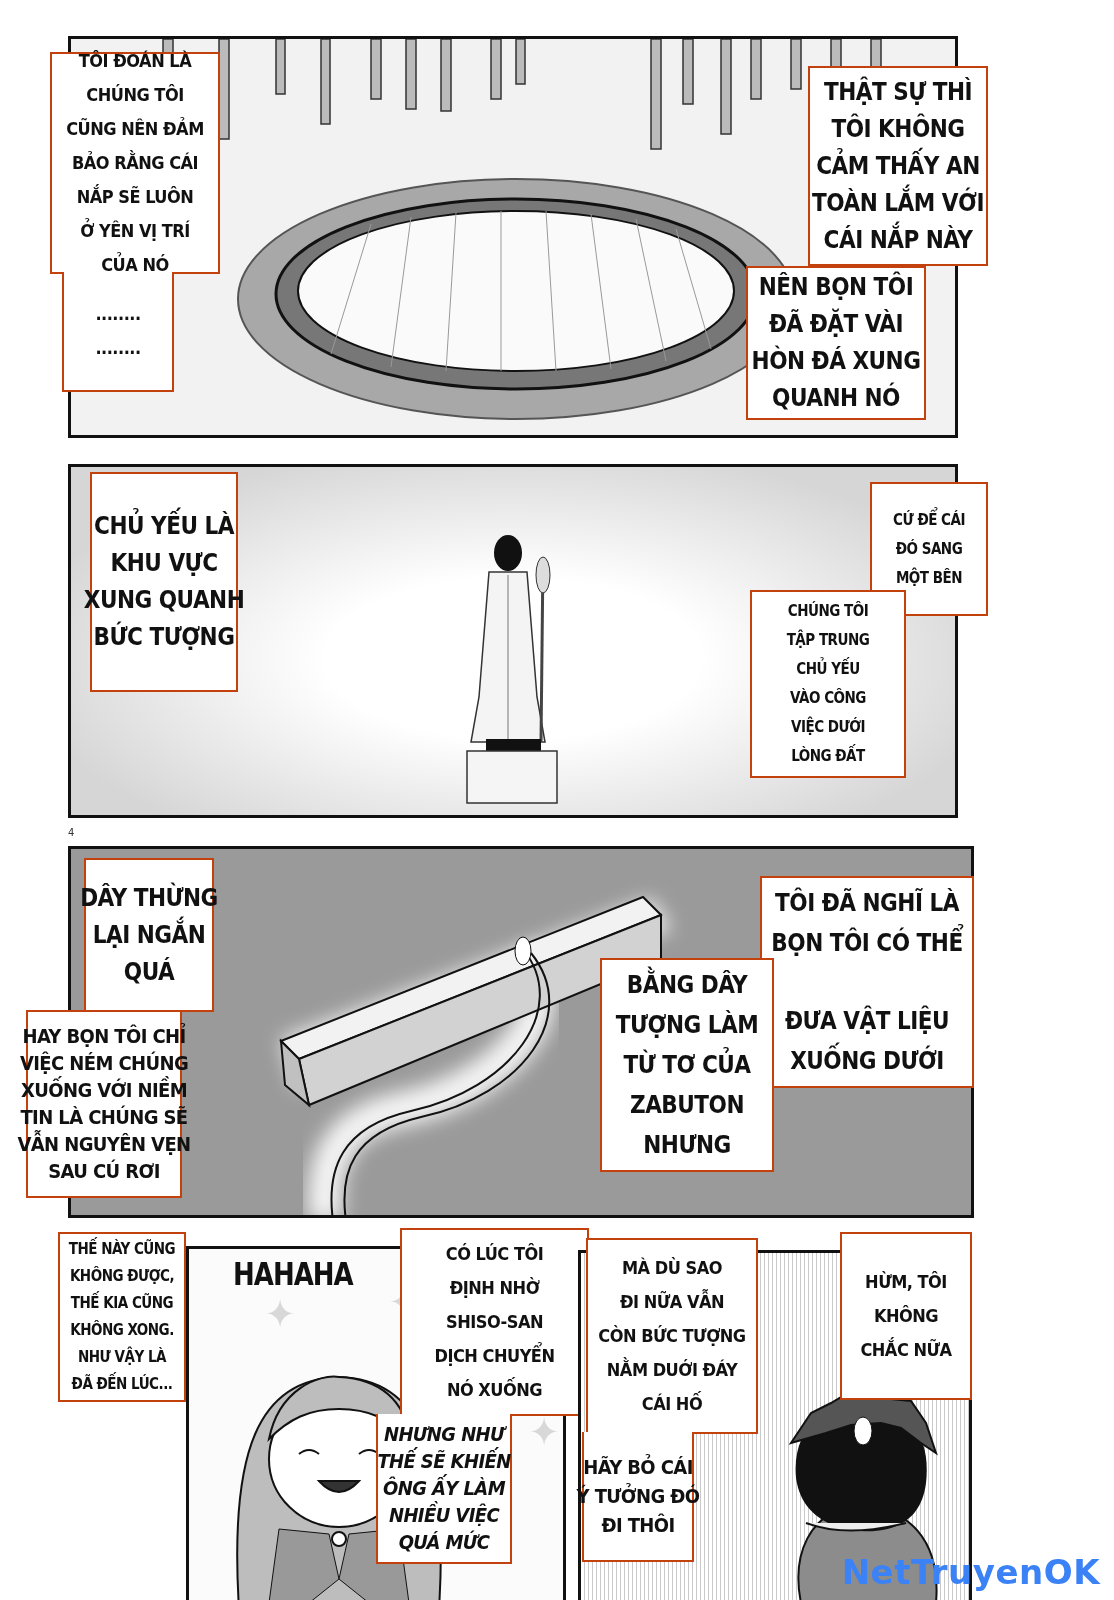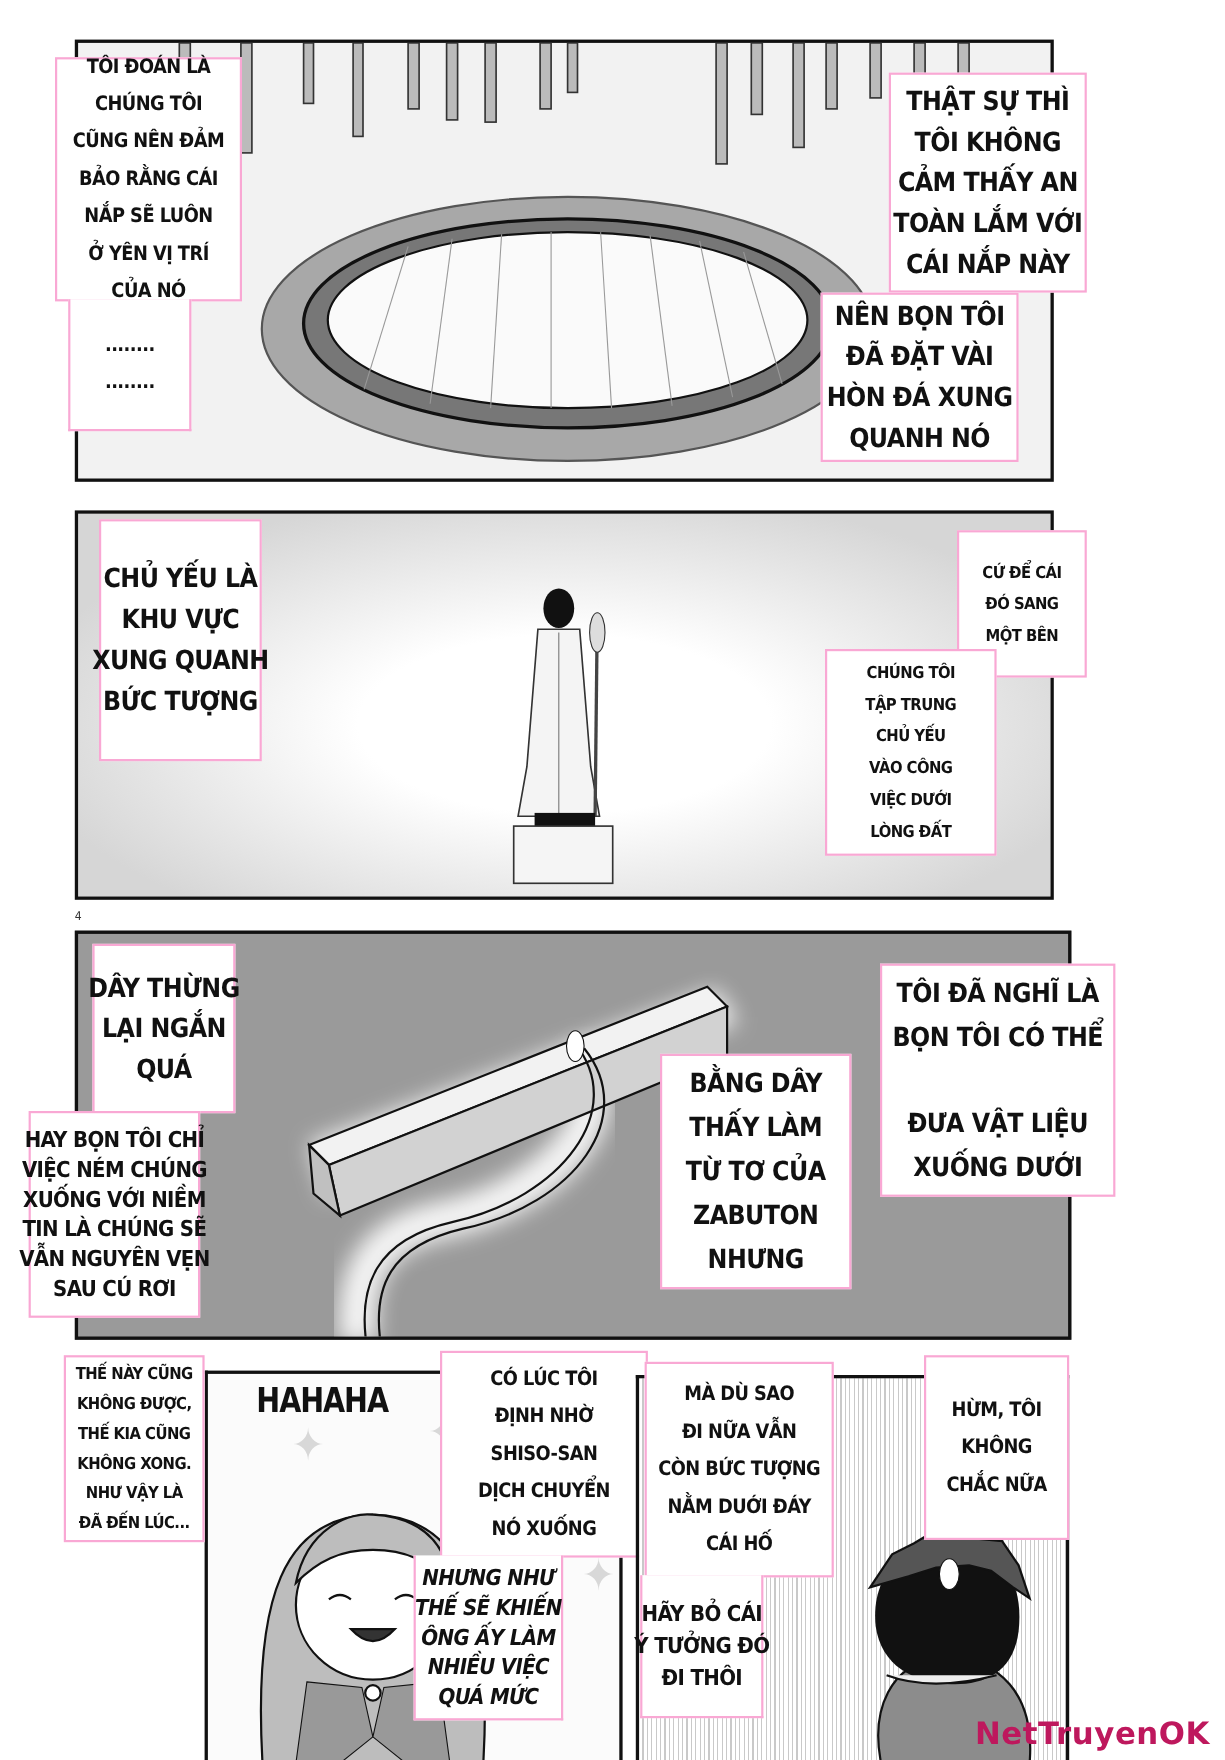--- a/index.html
+++ b/index.html
@@ -1,30 +1,30 @@
 <!DOCTYPE html>
 <html><head>
 <meta charset="utf-8">
 <style>
   html, body { margin:0; padding:0; }
   body { width:1114px; height:1600px; background:#ffffff; position:relative; overflow:hidden;
          font-family:"DejaVu Sans Condensed","DejaVu Sans", sans-serif; }
   .panel { position:absolute; border:3px solid #111; box-sizing:border-box; overflow:hidden; }
-  .box { position:absolute; background:#fff; border:2px solid #f9a8d4; box-sizing:border-box;
+  .box { position:absolute; background:#fff; border:2px solid #c2410c; box-sizing:border-box;
          display:flex; flex-direction:column; align-items:center; justify-content:center;
          text-align:center; color:#111; font-weight:bold; }
   .box span { display:block; white-space:nowrap; }
   .t-lg { font-size:24px; line-height:37px; letter-spacing:-0.5px; }
   .t-md { font-size:18px; line-height:34px; letter-spacing:-0.5px; }
   .t-sm { font-size:15px; line-height:29px; letter-spacing:-0.5px; }
   .t-xs { font-size:20px; line-height:27px; letter-spacing:-0.6px; }
   .sfx { position:absolute; font-weight:bold; font-size:26px; color:#111; letter-spacing:-1px;
          font-family:"DejaVu Sans", sans-serif; transform:scaleY(1.2); }
-  .watermark { position:absolute; right:14px; bottom:8px; font-size:28px; font-weight:bold;
-               color:#be185d; font-family:"DejaVu Sans", sans-serif; letter-spacing:0.5px; }
+  .watermark { position:absolute; right:14px; bottom:8px; font-size:34px; font-weight:bold;
+               color:#3b82f6; font-family:"DejaVu Sans", sans-serif; letter-spacing:0.5px; }
   .pagenum { position:absolute; font-size:11px; color:#333; }
   .sparkle { position:absolute; color:#d8d8d8; font-size:40px; }
 </style>
 </head>
 <body>
 
 <div class="panel" style="left:68px; top:36px; width:890px; height:402px; background:#f2f2f2;">
   <svg width="890" height="402" style="position:absolute;left:0;top:0;">
 
     <g stroke="#333" stroke-width="1.5" fill="#bbb">
@@ -151,29 +151,29 @@
 </div>
 <div class="box t-xs" style="left:26px; top:1010px; width:156px; height:188px;">
   <span>HAY BỌN TÔI CHỈ</span>
   <span>VIỆC NÉM CHÚNG</span>
   <span>XUỐNG VỚI NIỀM</span>
   <span>TIN LÀ CHÚNG SẼ</span>
   <span>VẪN NGUYÊN VẸN</span>
   <span>SAU CÚ RƠI</span>
 </div>
 
-<div class="box t-lg" style="left:800px; top:876px; width:214px; height:212px;">
+<div class="box t-lg" style="left:760px; top:876px; width:214px; height:212px;">
   <span style="line-height:40px;">TÔI ĐÃ NGHĨ LÀ</span>
   <span style="line-height:40px;">BỌN TÔI CÓ THỂ</span>
   <span style="line-height:40px;margin-top:38px;">ĐƯA VẬT LIỆU</span>
   <span style="line-height:40px;">XUỐNG DƯỚI</span>
 </div>
 <div class="box t-lg" style="left:600px; top:958px; width:174px; height:214px;">
   <span style="line-height:40px;">BẰNG DÂY</span>
-  <span style="line-height:40px;">THẤY LÀM</span>
+  <span style="line-height:40px;">TƯỢNG LÀM</span>
   <span style="line-height:40px;">TỪ TƠ CỦA</span>
   <span style="line-height:40px;">ZABUTON</span>
   <span style="line-height:40px;">NHƯNG</span>
 </div>
 
 <div class="panel" style="left:186px; top:1246px; width:380px; height:354px; background:#fbfbfb; border-bottom:none;">
   <span class="sparkle" style="left:76px; top:42px;">✦</span>
   <span class="sparkle" style="left:200px; top:30px;">✦</span>
   <span class="sparkle" style="left:340px; top:160px;">✦</span>
 

